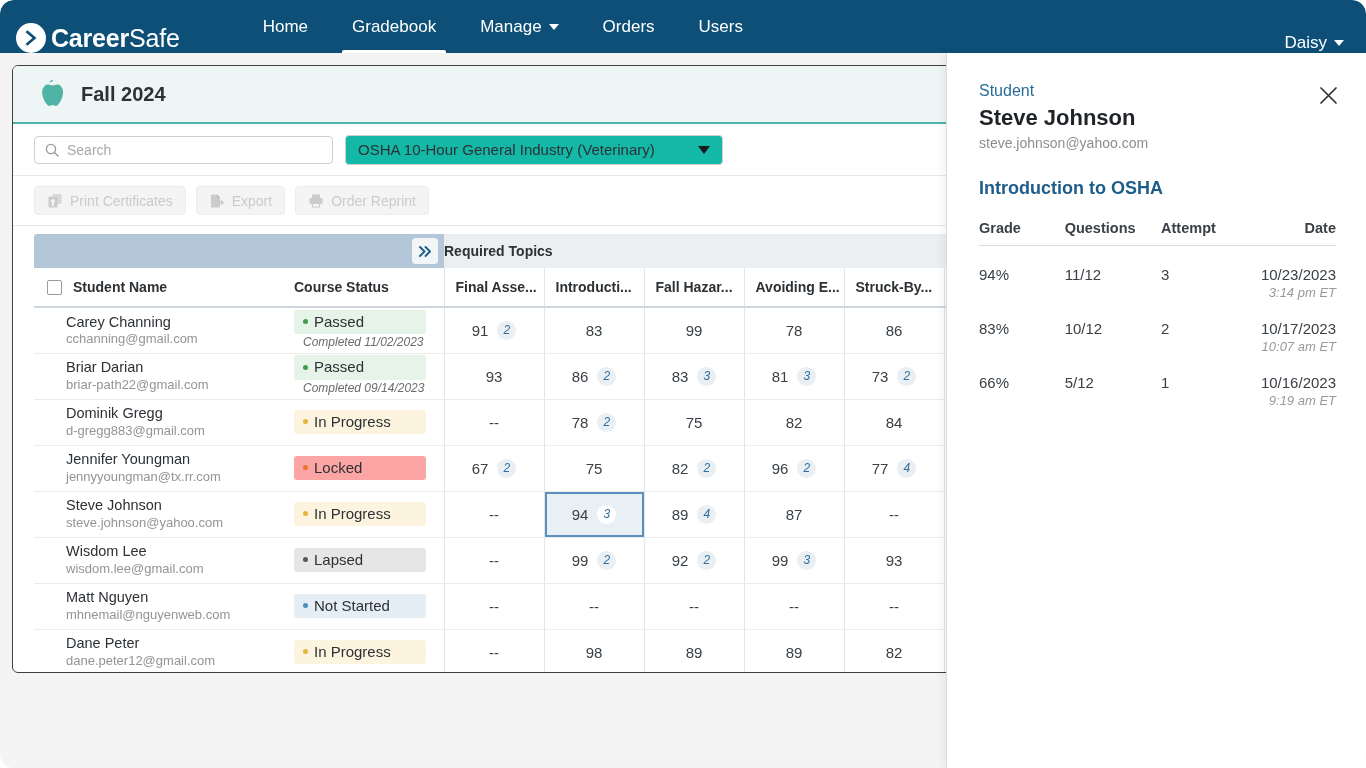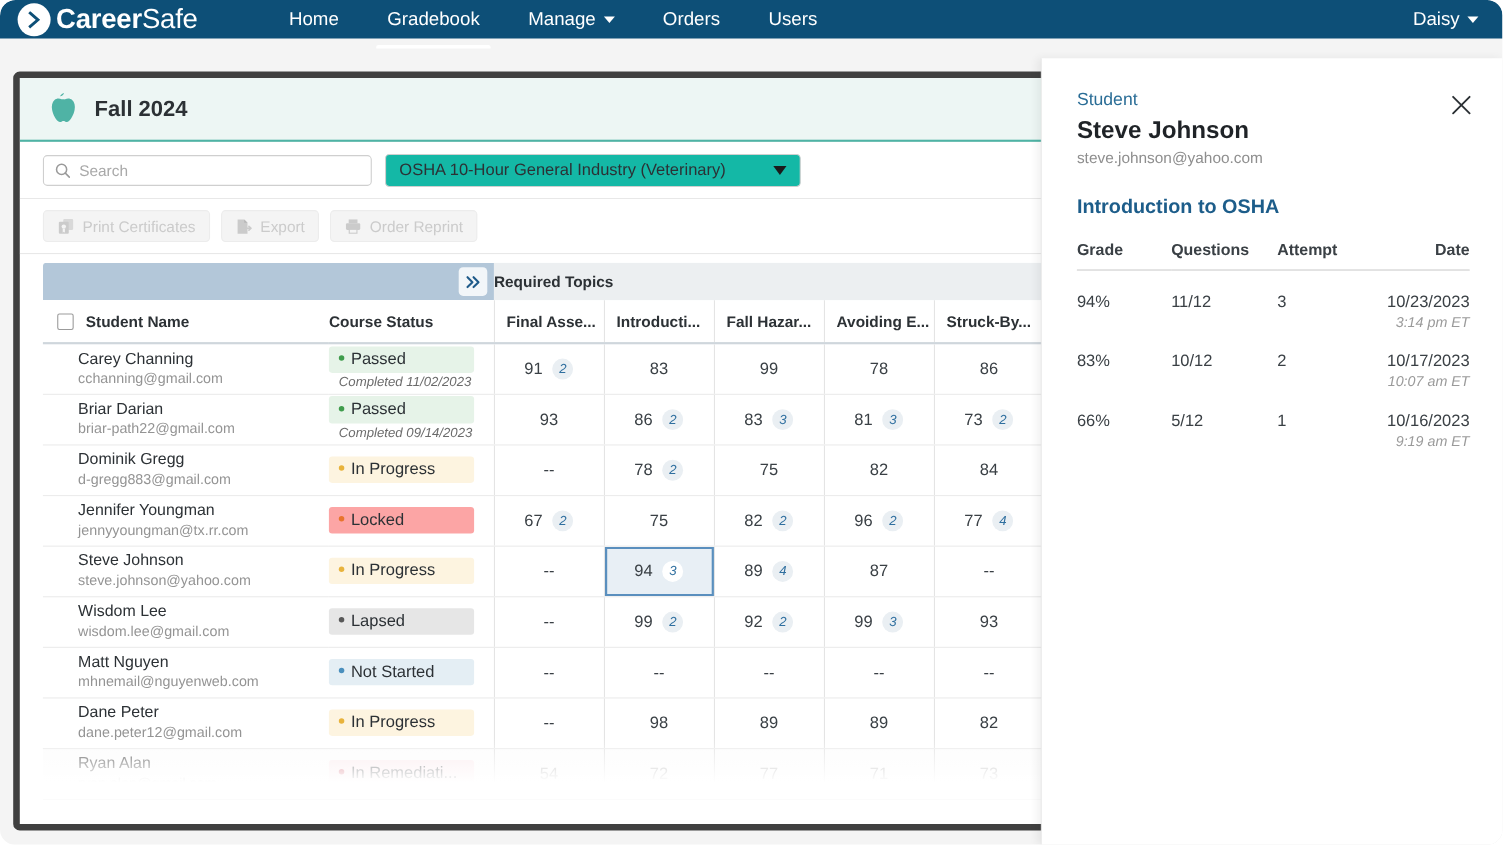--- a/index.html
+++ b/index.html
@@ -12,23 +12,23 @@
   #app {
     position: relative;
     width: 1366px; height: 768px;
     background: #f4f4f4;
     border-radius: 14px;
     overflow: hidden;
   }
 
   
   .topnav {
-    position: absolute; left: 0; top: 0; width: 1366px; height: 35px;
+    position: absolute; left: 0; top: 0; width: 1366px; height: 53px;
     background: #0d4f77;
-    display: flex; align-items: center;
+    display: flex; align-items: flex-end;
     border-top-left-radius: 14px; border-top-right-radius: 14px;
   }
   .brand { display: flex; align-items: center; margin-left: 16px; }
   .brand-mark {
     width: 30px; height: 30px; border-radius: 50%;
     background: #ffffff; display: flex; align-items: center; justify-content: center;
     margin-right: 5px;
   }
   .brand-mark svg { display: block; }
   .brand-text { font-size: 25px; color: #ffffff; letter-spacing: -0.2px; line-height: 1; }
@@ -50,22 +50,22 @@
     border-left: 5px solid transparent; border-right: 5px solid transparent;
     border-top: 6px solid #ffffff;
   }
   .navright {
     margin-left: auto; margin-right: 22px; color: #ffffff; font-size: 17px;
     display: flex; align-items: center; cursor: pointer;
   }
 
   
   .card {
-    position: absolute; left: 12px; top: 65px; width: 1342px; height: 690px;
-    background: #ffffff; border: 6px solid #404040;
+    position: absolute; left: 12px; top: 65px; width: 1342px; height: 608px;
+    background: #ffffff; border: 1px solid #404040;
     border-radius: 6px; overflow: hidden;
   }
   .card-header {
     height: 58px; background: #edf6f4; border-bottom: 2px solid #4fb3a5;
     display: flex; align-items: center; padding-left: 24px;
   }
   .apple { width: 28px; height: 31px; margin-right: 16px; }
   .card-title { font-size: 20px; font-weight: 700; color: #2c3135; }
 
   .filters {

